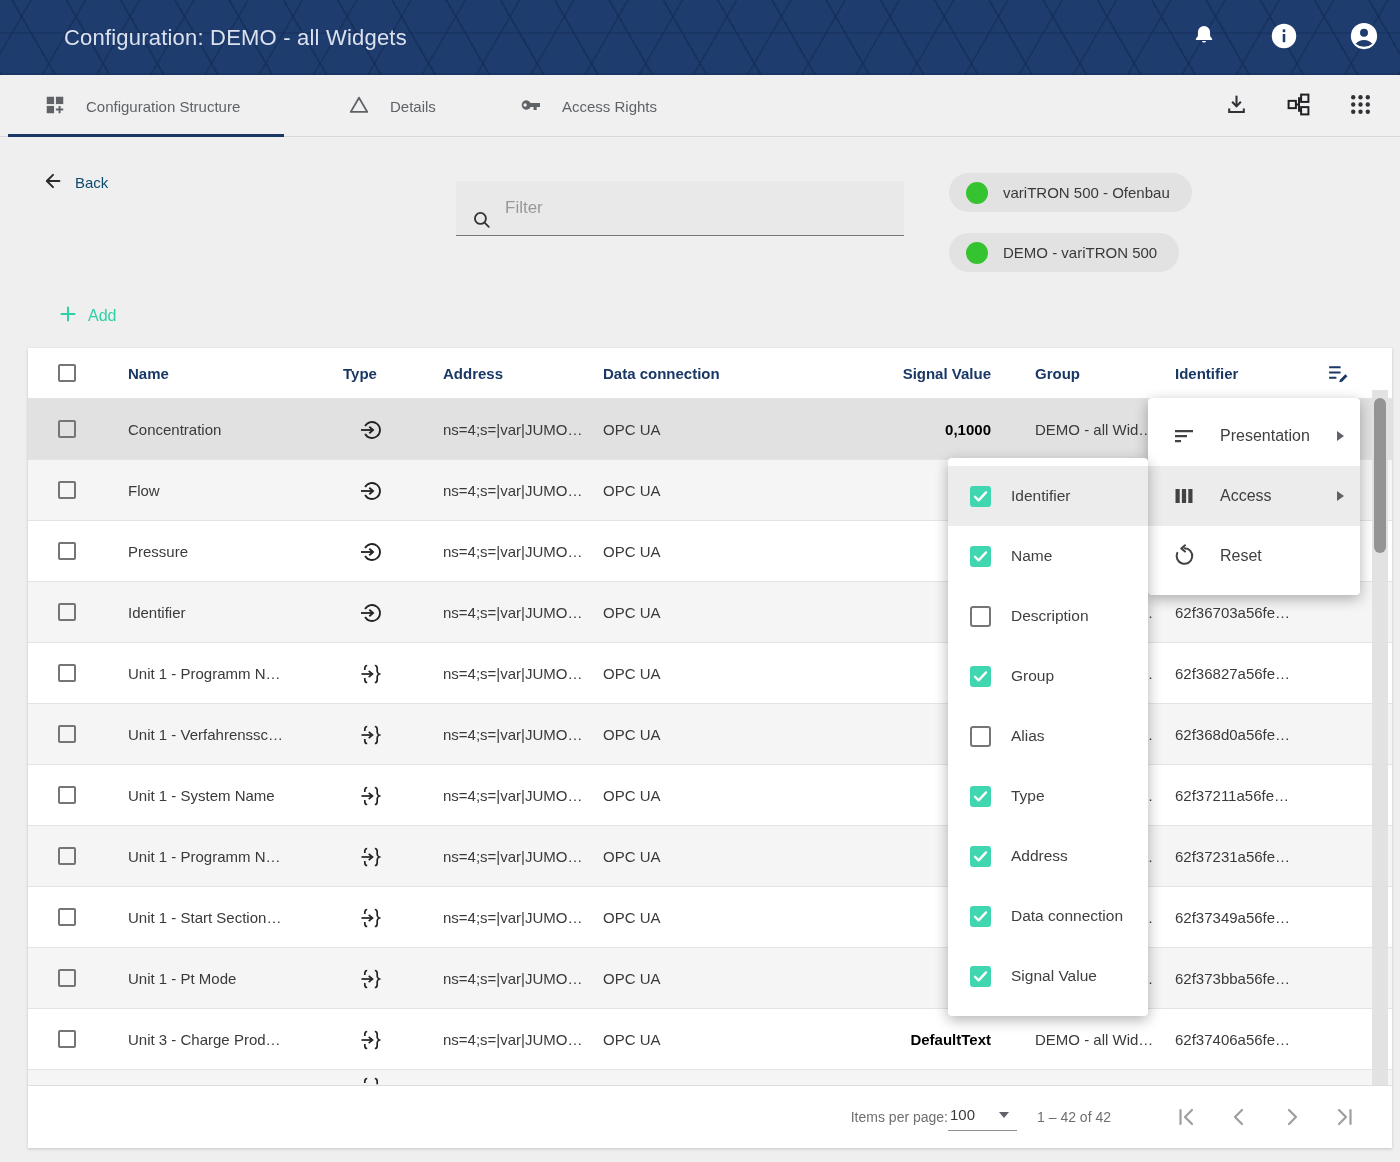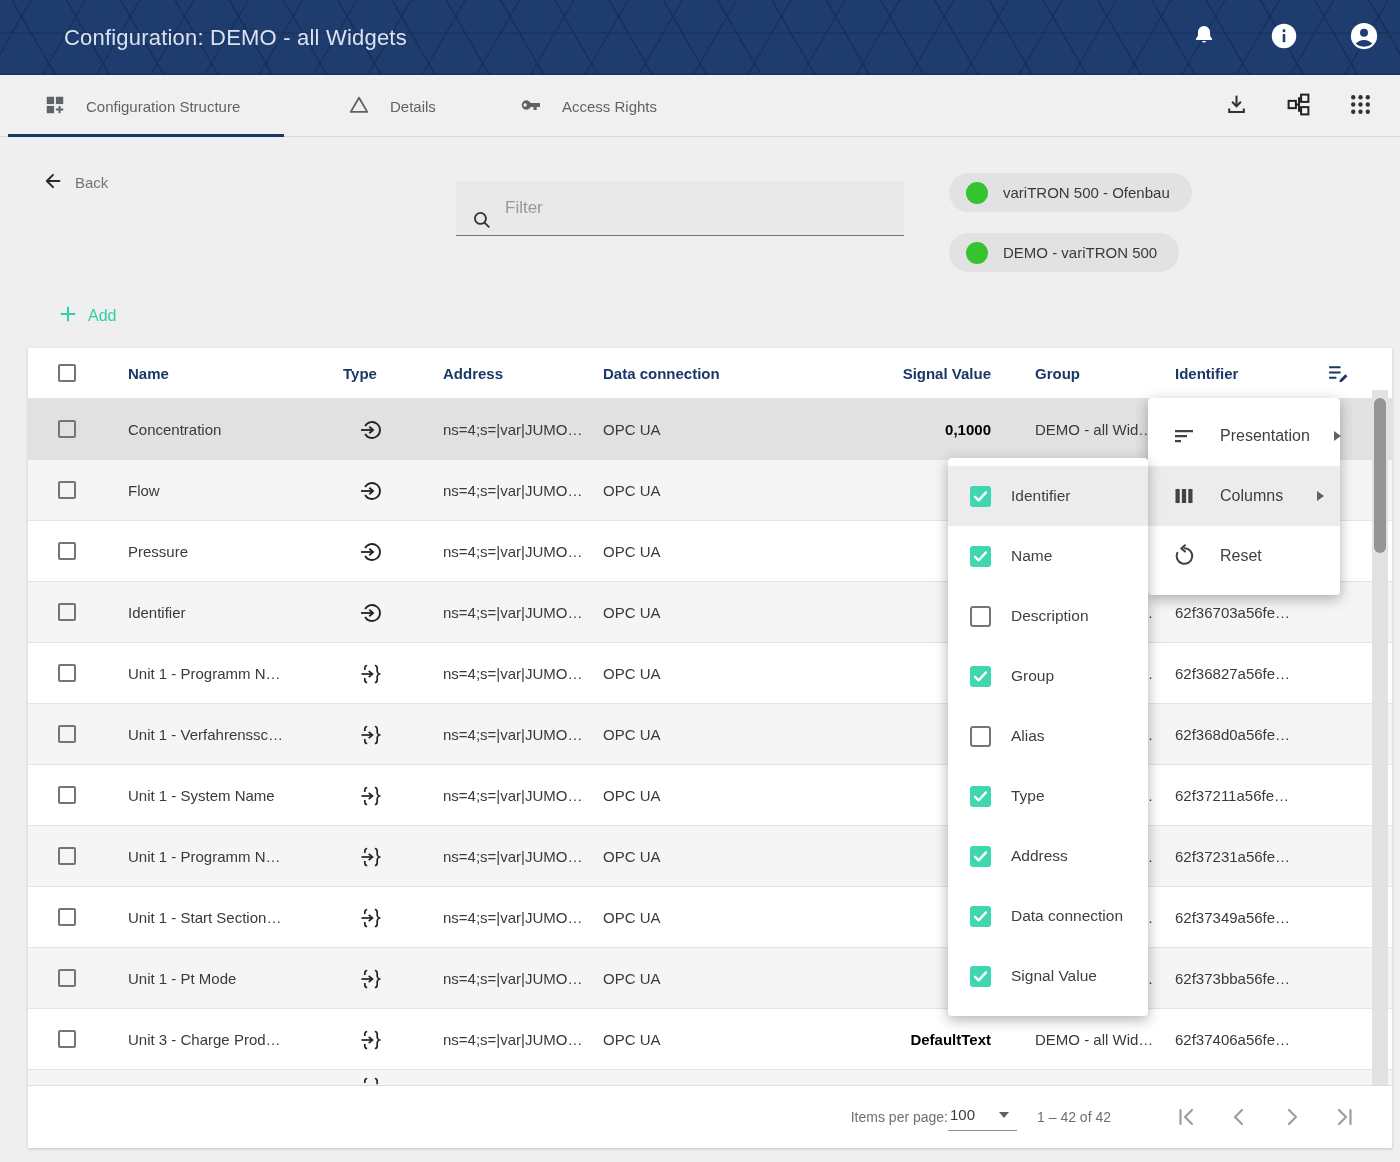--- a/index.html
+++ b/index.html
@@ -18,21 +18,21 @@
 
   
   .tabbar{position:absolute;top:75px;left:0;right:0;height:62px;background:#f0f0f1;border-bottom:1px solid #d8d8d8;z-index:4}
   .tab{position:absolute;top:0;height:62px;display:flex;align-items:center;gap:20px;font-size:15px;color:#5f6368;cursor:pointer}
   .tab-1{left:44px}.tab-2{left:348px}.tab-3{left:518px}
   .tab-underline{position:absolute;left:8px;bottom:-1px;width:276px;height:3px;background:#1a3866}
   .tabbar-actions{position:absolute;right:26px;top:0;height:62px;display:flex;align-items:center;gap:34px}
   .tabbar-actions .abtn{width:28px;height:28px;display:flex;align-items:center;justify-content:center;cursor:pointer}
 
   
-  .back{position:absolute;left:42px;top:160px;height:44px;display:flex;align-items:center;gap:11px;font-size:15px;color:#737373;cursor:pointer}
+  .back{position:absolute;left:42px;top:160px;height:44px;display:flex;align-items:center;gap:11px;font-size:15px;color:#0c4a6e;cursor:pointer}
   .filter{position:absolute;left:456px;top:181px;width:448px;height:55px;background:#e9e9ea;border-bottom:1px solid #767676;display:flex;align-items:flex-end;gap:12px;padding-left:15px}
   .filter input{flex:1;border:none;background:transparent;outline:none;font-size:17px;color:#333;font-family:inherit;height:100%}
   .filter input::placeholder{color:#999}
   .chip{position:absolute;left:949px;height:39px;background:#e2e2e3;border-radius:20px;display:inline-flex;align-items:center;gap:15px;padding:0 22px 0 17px;font-size:15px;color:#3a3a3a}
   .chip-1{top:173px}.chip-2{top:233px}
   .chip .dot{width:22px;height:22px;border-radius:50%;background:#35c42f}
   .add-btn{position:absolute;left:58px;top:301px;height:30px;display:flex;align-items:center;gap:10px;font-size:16px;font-weight:500;color:#2ed1a6;cursor:pointer}
 
   
   .card{position:absolute;left:28px;top:348px;width:1364px;height:800px;background:#fff;box-shadow:0 1px 3px rgba(0,0,0,.18)}
@@ -62,21 +62,21 @@
   .range{margin-left:20px}
   .pag-icons{display:flex;gap:27px;margin-left:62px}
   .pag-icons .abtn{width:26px;height:26px;display:flex;align-items:center;justify-content:center;cursor:pointer}
 
   
   .vscroll{position:absolute;left:1372px;top:390px;width:16px;height:695px;background:#e2e2e2;z-index:6}
   .vthumb{position:absolute;left:2px;top:8px;width:12px;height:155px;border-radius:6px;background:#949494}
 
   
   .menu{position:absolute;background:#fff;border-radius:4px;box-shadow:0 4px 14px rgba(0,0,0,.3);padding:8px 0;z-index:30}
-  .menu-ctx{left:1148px;top:398px;width:192px;height:197px}
+  .menu-ctx{left:1148px;top:398px;width:212px;height:197px}
   .menu-cols{left:948px;top:458px;width:200px;height:558px}
   .ctx-item{height:60px;display:flex;align-items:center;gap:24px;padding:0 16px 0 24px;font-size:16px;color:#3f3f3f;cursor:pointer}
   .ctx-item.hover{background:#ececec}
   .mi-icon{width:24px;height:24px;flex:none;display:flex;align-items:center;justify-content:center}
   .mi-label{flex:1}
   .mi{display:none}
   .ctx-item[data-icon="sort-lines"] .mi-sort-lines{display:block}
   .ctx-item[data-icon="columns"] .mi-columns{display:block}
   .ctx-item[data-icon="reset"] .mi-reset{display:block}
   .mi-arrow{width:0;height:0;border-left:7px solid #5f6368;border-top:5px solid transparent;border-bottom:5px solid transparent;visibility:hidden}
@@ -517,21 +517,21 @@
       <div class="ctx-item hover has-sub stripe" data-icon="columns">
         <span class="mi-icon">
 
           <svg class="mi mi-columns" width="24" height="24" viewBox="0 0 24 24" fill="#424242">
             <rect x="3.5" y="5" width="4.2" height="14"></rect>
             <rect x="9.9" y="5" width="4.2" height="14"></rect>
             <rect x="16.3" y="5" width="4.2" height="14"></rect>
           </svg>
 
         </span>
-        <span class="mi-label">Columns</span>
+        <span class="mi-label">Access</span>
         <span class="mi-arrow"></span>
       </div>
       <div class="ctx-item" data-icon="reset">
         <span class="mi-icon">
 
           <svg class="mi mi-reset" width="24" height="24" viewBox="0 0 24 24" fill="none" stroke="#424242" stroke-width="2" stroke-linecap="round">
             <path d="M12.5 4.2a7.8 7.8 0 1 1-7.2 4.6"></path>
             <path d="M13 1.3 9.3 4.5 13 7.5" stroke-linejoin="round"></path>
           </svg>
         </span>

